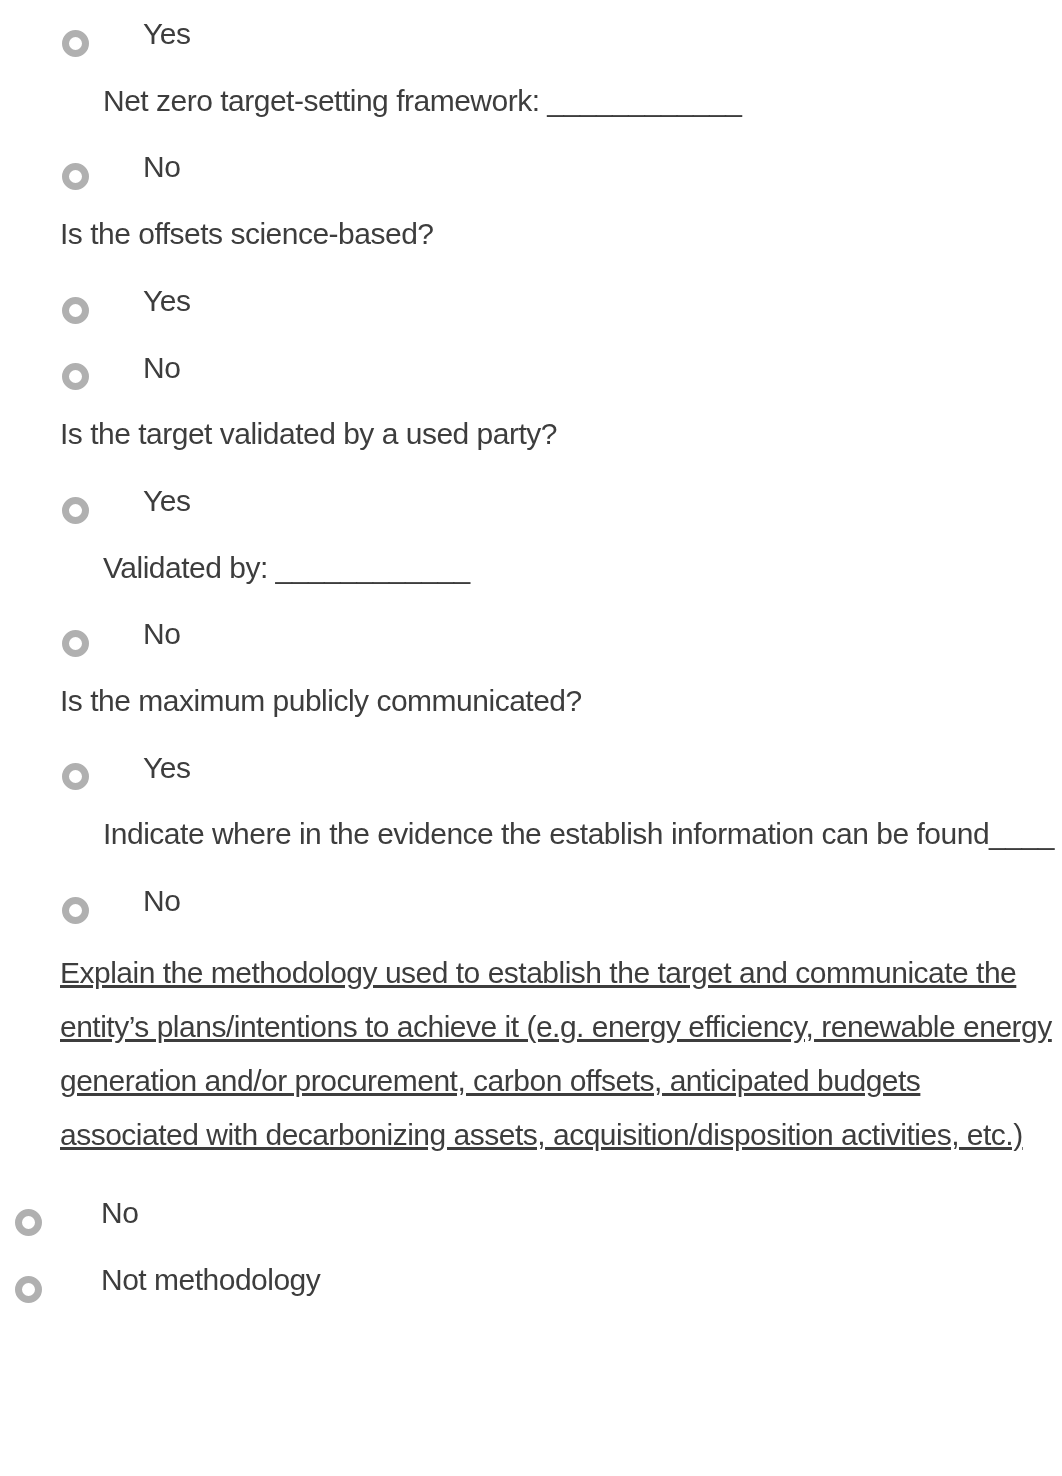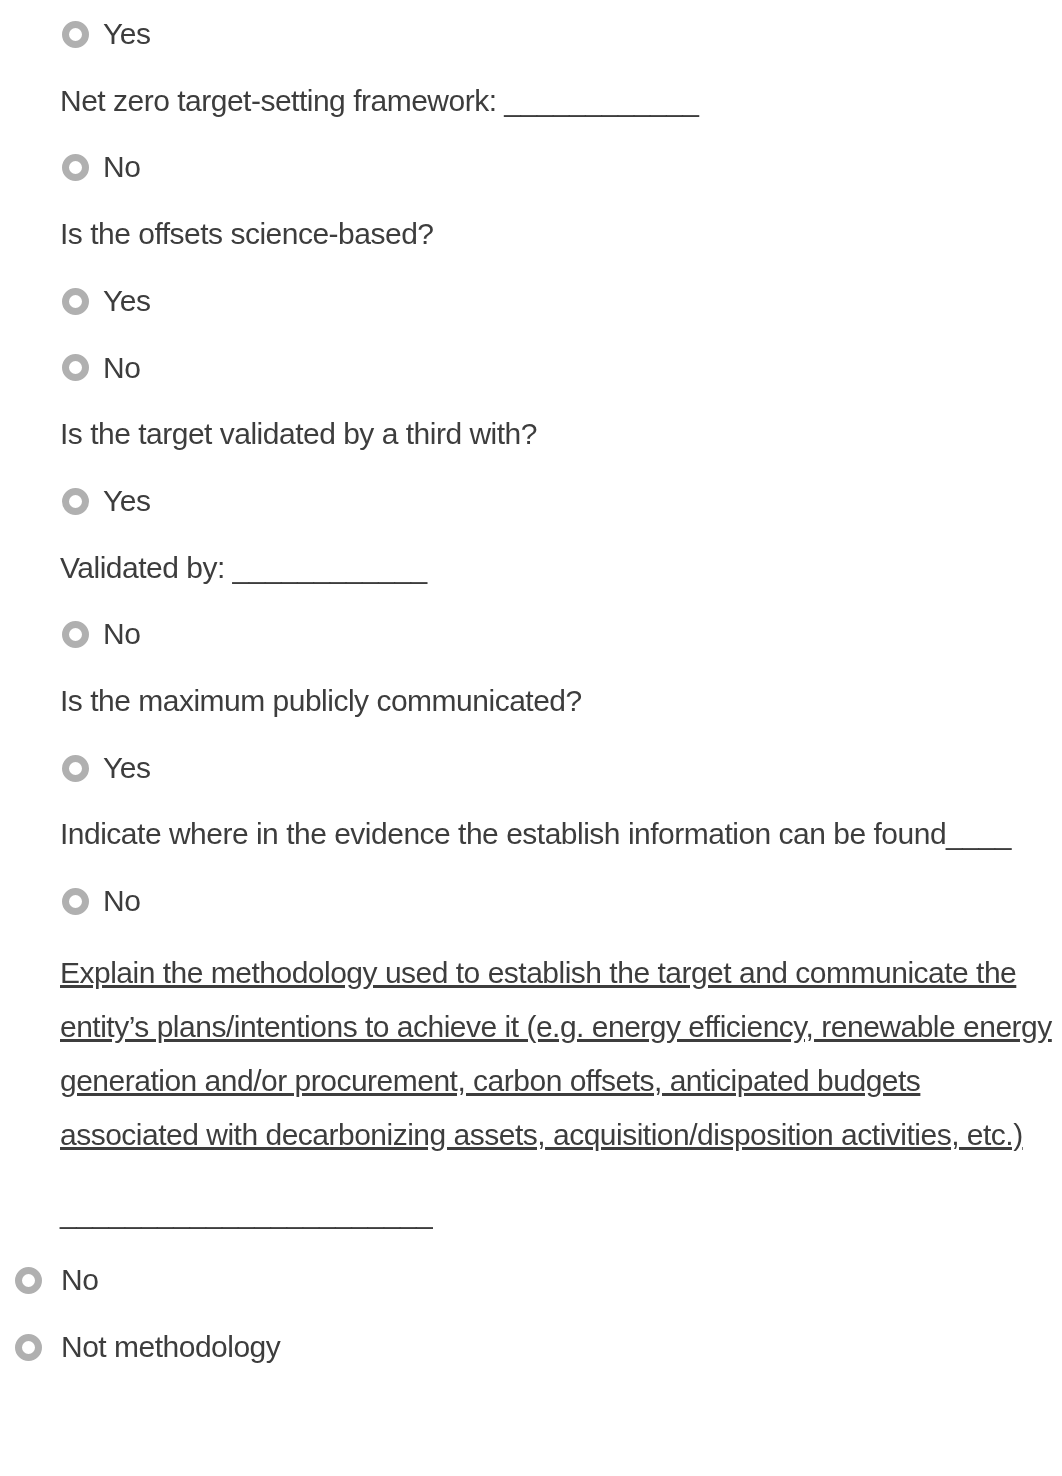--- a/index.html
+++ b/index.html
@@ -19,35 +19,36 @@
   }
   .form {
     padding: 12px 0 0 60px;
   }
   .row {
     line-height: 44.7px;
     margin-bottom: 22px;
   }
   .radio-row {
     display: flex;
-    align-items: center;
+    align-items: flex-end;
+    gap: 40px;
   }
   .radio-row.level1 { margin-left: 2px; }
   .radio-row.level0 { margin-left: -45px; }
   .radio {
     flex: 0 0 auto;
     width: 13px;
     height: 13px;
     border: 7px solid #b0b0b0;
     border-radius: 50%;
     background: #ffffff;
   }
   .level1 .radio { margin-right: 14px; }
   .level0 .radio { margin-right: 19px; }
-  .sub { }
+  .sub { margin-left: 43px; }
   .para {
     width: 1000px;
     height: 223.5px;
     line-height: 54px;
     overflow: hidden;
     text-decoration: underline;
   }
   .blank { white-space: nowrap; }
 </style>
 </head>
@@ -74,21 +75,21 @@
   <div class="row radio-row level1">
     <span class="radio"></span>
     <span>Yes</span>
   </div>
 
   <div class="row radio-row level1">
     <span class="radio"></span>
     <span>No</span>
   </div>
 
-  <div class="row">Is the target validated by a third with?</div>
+  <div class="row">Is the target validated by a used party?</div>
 
   <div class="row radio-row level1">
     <span class="radio"></span>
     <span>Yes</span>
   </div>
 
   <div class="row sub">
     <span>Validated by: </span><span class="blank">____________</span>
   </div>
 
@@ -109,21 +110,20 @@
     <span>Indicate where in the evidence the establish information can be found</span><span class="blank">____</span>
   </div>
 
   <div class="row radio-row level1">
     <span class="radio"></span>
     <span>No</span>
   </div>
 
   <div class="row para">Explain the methodology used to establish the target and communicate the entity’s plans/intentions to achieve it (e.g. energy efficiency, renewable energy generation and/or procurement, carbon offsets, anticipated budgets associated with decarbonizing assets, acquisition/disposition activities, etc.) (maximum 500 words)</div>
 
-  <div class="row blank">_______________________</div>
 
   <div class="row radio-row level0">
     <span class="radio"></span>
     <span>No</span>
   </div>
 
   <div class="row radio-row level0">
     <span class="radio"></span>
     <span>Not methodology</span>
   </div>

